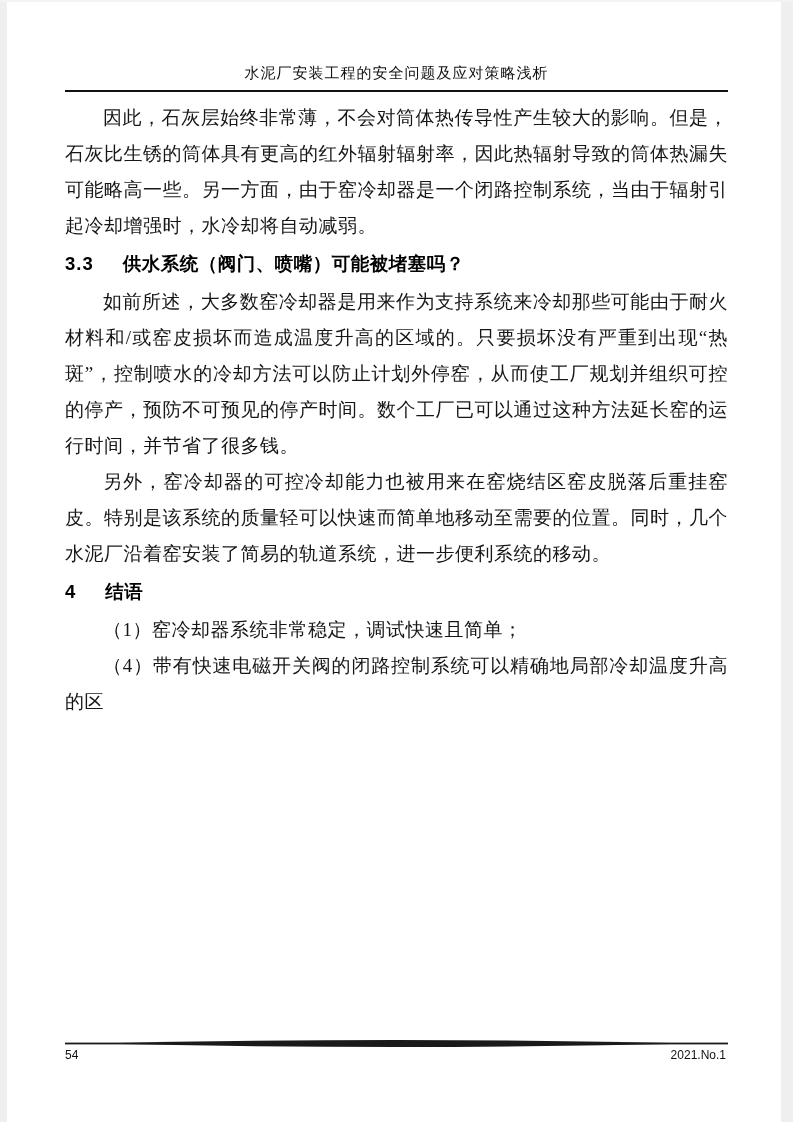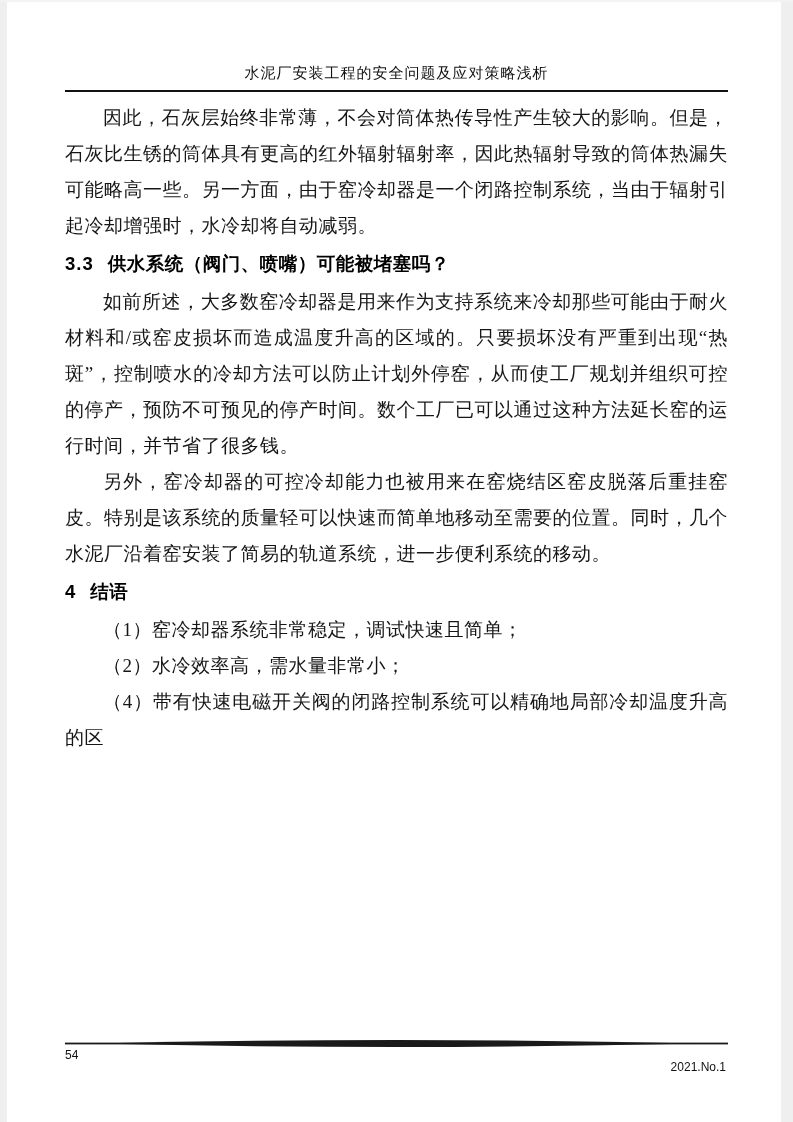--- a/index.html
+++ b/index.html
@@ -53,40 +53,40 @@
   }
 
   .section-heading {
     font-family: "Liberation Sans", sans-serif;
     font-weight: bold;
     font-size: 18.5px;
     line-height: 36px;
     padding: 2px 0;
     color: #000;
   }
-  .section-heading .sec-num { margin-right: 14px; letter-spacing: 1px; }
+  .section-heading .sec-num { margin-right: 29px; letter-spacing: 1px; }
   .section-heading .sec-title { letter-spacing: 0.5px; }
 
   .footer {
     position: absolute;
     left: 65px;
     top: 1039px;
     width: 663px;
   }
   .footer-rule { display: block; width: 663px; height: 10px; }
   .footer-row {
     position: relative;
     margin-top: -1px;
     height: 18px;
     font-family: "Liberation Sans", sans-serif;
     font-size: 12px;
     color: #111;
   }
   .footer-page  { position: absolute; left: 0; right: 0; text-align: left; top: 0; }
-  .footer-issue { position: absolute; right: 2px; top: 12px; text-align: center; }
+  .footer-issue { position: absolute; right: 2px; top: 0; text-align: center; }
 </style>
 </head>
 <body>
 
 <div class="scan-edge left"></div>
 <div class="scan-edge right"></div>
 <div class="scan-edge top"></div>
 
 <div class="page">
 
@@ -107,21 +107,20 @@
 
     <p class="para">另外，窑冷却器的可控冷却能力也被用来在窑烧结区窑皮脱落后重挂窑皮。特别是该系统的质量轻可以快速而简单地移动至需要的位置。同时，几个水泥厂沿着窑安装了简易的轨道系统，进一步便利系统的移动。</p>
 
     <h3 class="section-heading">
       <span class="sec-num">4</span><span class="sec-title">结语</span>
     </h3>
 
 
     <p class="para">（1）窑冷却器系统非常稳定，调试快速且简单；</p>
 
-    <p class="para">（2）水冷效率高，需水量非常小；</p>
 
 
     <p class="para">（4）带有快速电磁开关阀的闭路控制系统可以精确地局部冷却温度升高的区</p>
 
   </div>
 </div>
 
 <div class="footer">
   <svg class="footer-rule" viewBox="0 0 663 10" xmlns="http://www.w3.org/2000/svg" preserveAspectRatio="none">
     <rect x="0" y="3.6" width="663" height="1.8" fill="#1a1a1a"></rect>

